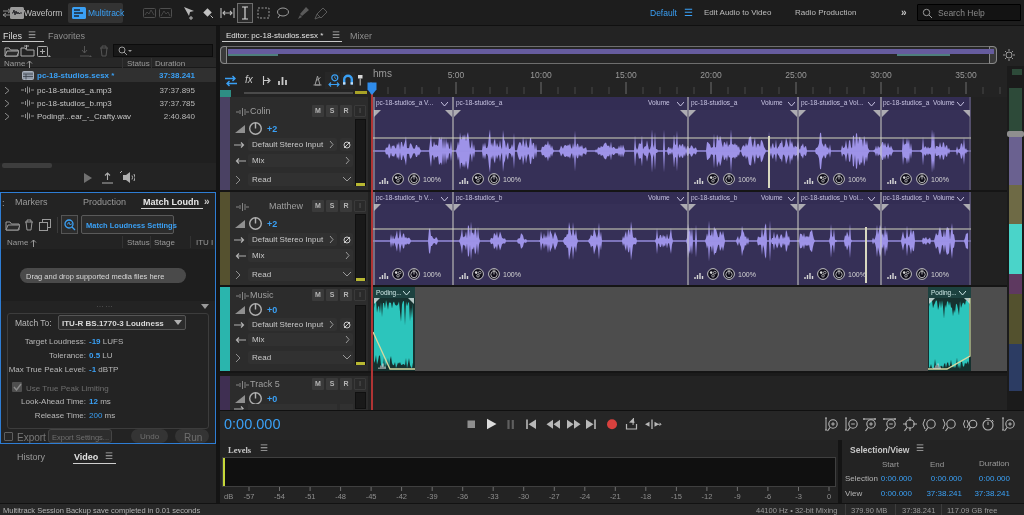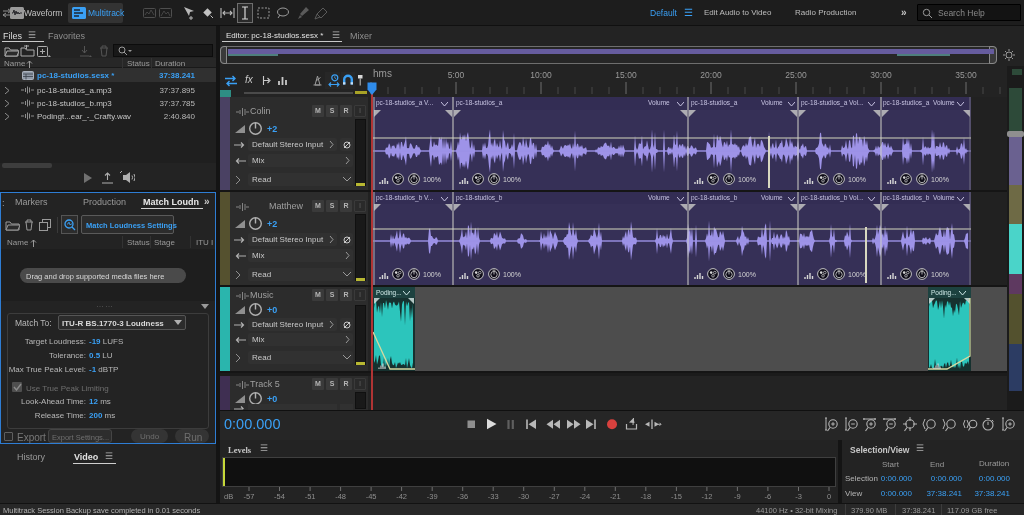--- a/index.html
+++ b/index.html
@@ -217,21 +217,21 @@
     <div class="t" style="left:89px;top:365px;font-size:8px;color:#b8b8b8;"><span style="visibility:hidden;">-1</span> dBTP</div>
     <div class="ab" style="left:12px;top:382px;width:10px;height:10px;background:#4f4f4f;border-radius:1px;"></div>
     <svg class="ab" style="left:13px;top:383px" width="9" height="8">
       <path d="M1 4l2.5 3L8 1" stroke="#8a8a8a" fill="none" stroke-width="1.4"></path>
     </svg>
     <div class="t" style="left:26px;top:384px;font-size:8px;color:#6e6e6e;">Use True Peak Limiting</div>
     <div class="t" style="left:0;top:397px;width:86px;text-align:right;font-size:8px;color:#b8b8b8;">Look-Ahead Time:</div>
     <div class="t" style="left:89px;top:397px;font-size:8px;color:#3aa0f5;font-weight:bold;">12</div>
     <div class="t" style="left:89px;top:397px;font-size:8px;color:#b8b8b8;"><span style="visibility:hidden;">12</span> ms</div>
     <div class="t" style="left:0;top:411px;width:86px;text-align:right;font-size:8px;color:#b8b8b8;padding-left:32px;">Release Time:</div>
-    <div class="t" style="left:89px;top:411px;font-size:8px;color:#3aa0f5;font-weight:bold;">200</div>
+    <div class="t" style="left:89px;top:411px;font-size:8px;color:#3aa0f5;font-weight:normal;">200</div>
     <div class="t" style="left:89px;top:411px;font-size:8px;color:#b8b8b8;"><span style="visibility:hidden;">200</span> ms</div>
     <div class="ab" style="left:4px;top:432px;width:9px;height:9px;border:1px solid #5f5f5f;background:#262626;border-radius:1px;"></div>
     <div class="t" style="left:17px;top:432px;font-size:10px;color:#787878;">Export</div>
     <div class="ab" style="left:48px;top:429px;width:64px;height:14px;background:#2d2d2d;border:1px solid #454545;border-radius:3px;"></div>
     <div class="t" style="left:52px;top:433px;font-size:7.5px;color:#6f6f6f;">Export Settings...</div>
     <div class="ab" style="left:131px;top:429px;width:37px;height:14px;background:#343434;border-radius:7px;"></div>
     <div class="t" style="left:140px;top:432px;font-size:8px;color:#6f6f6f;">Undo</div>
     <div class="ab" style="left:175px;top:429px;width:34px;height:14px;background:#343434;border-radius:7px;"></div>
     <div class="t" style="left:184px;top:432px;font-size:10px;color:#6f6f6f;">Run</div>
     <div class="t" style="left:17px;top:452px;font-size:9px;color:#9a9a9a;text-align:center;">History</div>

